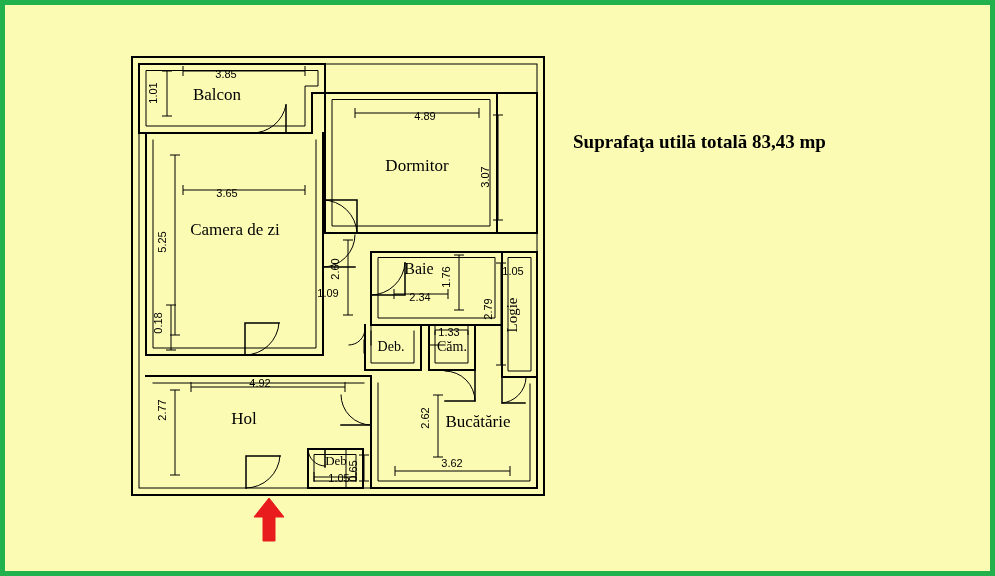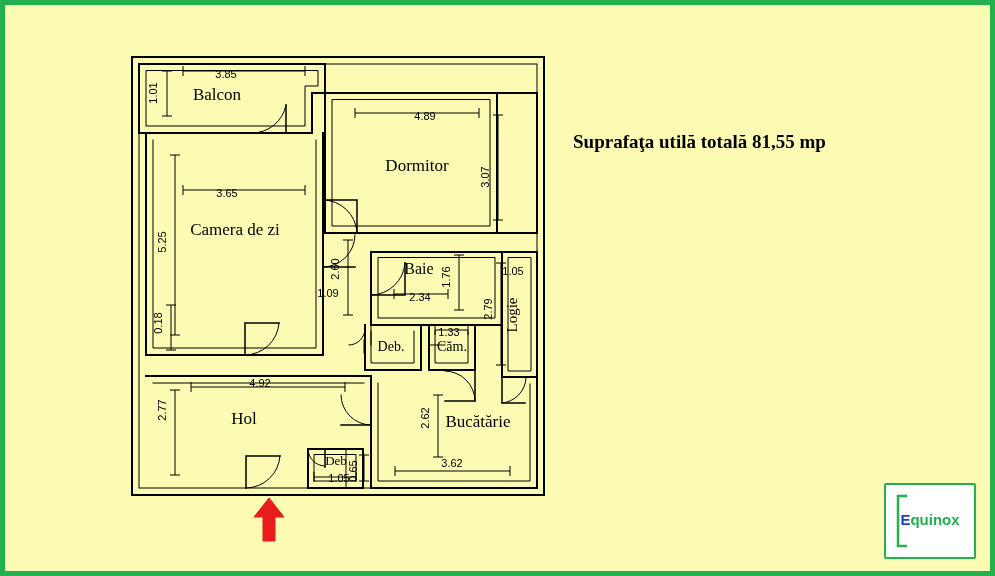--- a/index.html
+++ b/index.html
@@ -199,25 +199,17 @@
         <text x="352" y="466" text-anchor="middle" font-family="&quot;Liberation Sans&quot;, sans-serif" font-size="11" fill="#000000" transform="rotate(-90 352 466)">0.65</text>
         <text x="334" y="477" text-anchor="middle" font-family="&quot;Liberation Sans&quot;, sans-serif" font-size="11" fill="#000000">1.05</text>
       </g>
 
     <g>
       <path d="M258 536 L258 512 L249 512 L264 493 L279 512 L270 512 L270 536 Z" fill="#e81c1c" stroke="#e81c1c" stroke-width="1"></path>
     </g>
   </svg>
 
   <div class="notes">
-    <div>Suprafaţa utilă totală 81,55 mp</div>
+    <div>Suprafaţa utilă totală 83,43 mp</div>
   </div>
 
-  <div class="logo-box">
-    <svg class="logo-mark" viewBox="0 0 14 54">
-      <path d="M12 2 L3 2 L3 52 L12 52" fill="none" stroke="#22b14c" stroke-width="2.5"></path>
-    </svg>
-    <div class="logo-text">
-      <span class="accent">E</span><span>quinox</span>
-    </div>
-  </div>
 
 </div>
 
 </body></html>

